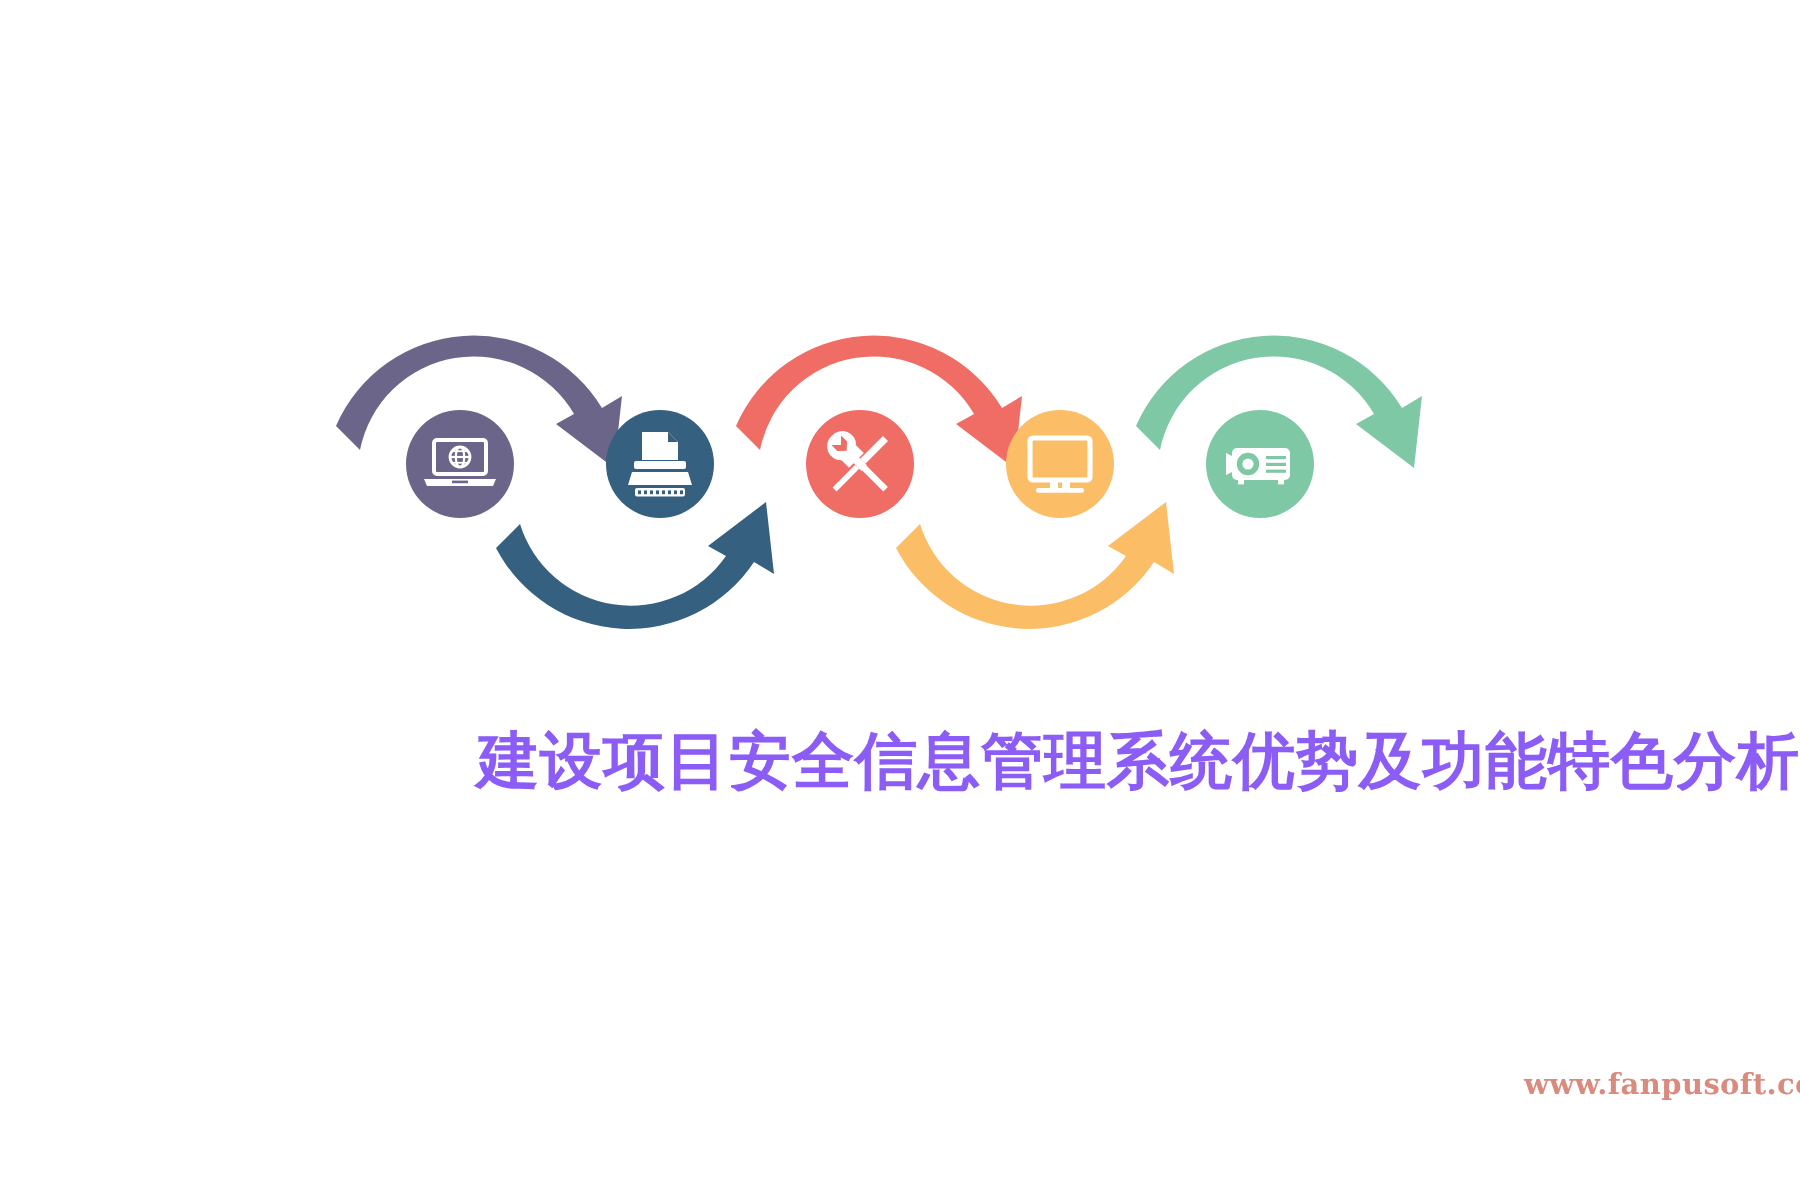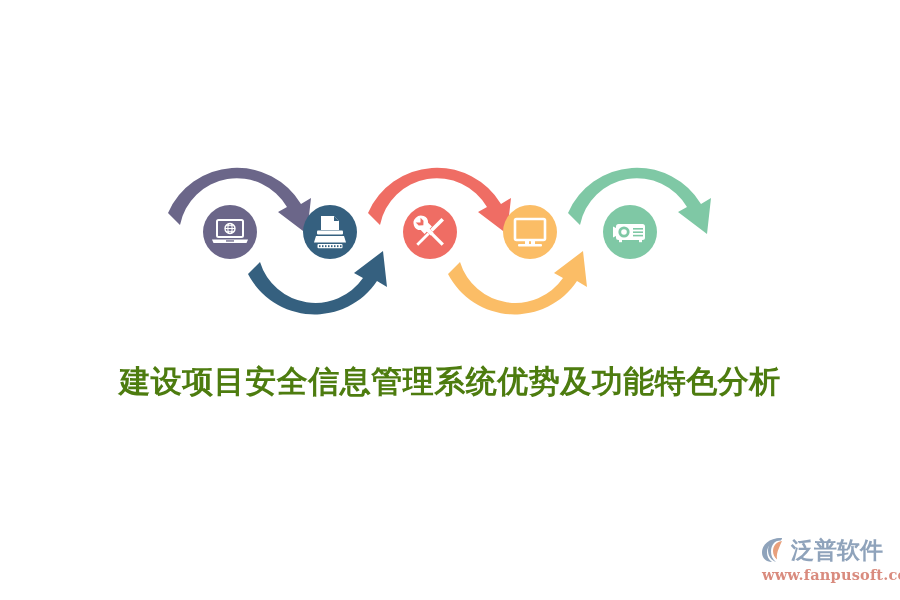--- a/index.html
+++ b/index.html
@@ -37,26 +37,26 @@
     width: 600px;
     height: 170px;
   }
 
   
   #slide-title {
     position: absolute;
     left: 0;
     top: 362px;
     width: 900px;
-    text-align: center;
+    text-align: right;
     font-family: "DejaVu Sans", "Liberation Sans", sans-serif;
     font-size: 31px;
     font-weight: bold;
     letter-spacing: 0.5px;
-    color: #4d7c0f;
+    color: #8b5cf6;
     white-space: nowrap;
     line-height: 1.25;
   }
 
   
   #watermark {
     position: absolute;
     left: 760px;
     top: 534px;
     width: 136px;
@@ -257,42 +257,16 @@
           <rect x="489" y="90" width="3" height="2.2" fill="#ffffff"></rect>
         </g>
       </g>
 
     </svg>
   </div>
 
   <div id="slide-title">建设项目安全信息管理系统优势及功能特色分析</div>
 
   <div id="watermark">
-    <div class="logo-row">
-      <div class="logo-mark">
-        <svg viewBox="0 0 30 30" xmlns="http://www.w3.org/2000/svg">
-
-          <path d="M 21 3
-                   C 9 3 2 10 2 17.5
-                   C 2 23 6 27 12 27
-                   C 8.5 24.5 7 21 7 17.5
-                   C 7 10.5 12.5 5.5 21 5.5
-                   Z" fill="#8fa3bb"></path>
-          <path d="M 22 3
-                   C 13.5 3 8 8.5 8 15.5
-                   C 8 21 11.5 25.5 16 27
-                   C 12.5 24 11 20.5 11 16.5
-                   C 11 9.5 15.5 4.5 22 4.5
-                   Z" fill="#8fa3bb"></path>
-
-          <path d="M 22 6
-                   C 16 7 13 11 13 16
-                   C 13 19.5 14.5 22.5 17 24.5
-                   C 16.5 21 17 17 19 13
-                   C 20 10.5 21 8 22 6 Z" fill="#e8a07c"></path>
-        </svg>
-      </div>
-      <div class="logo-word">泛普软件</div>
-    </div>
     <div class="logo-url">www.fanpusoft.com</div>
   </div>
 
 </div>
 
 </body></html>

